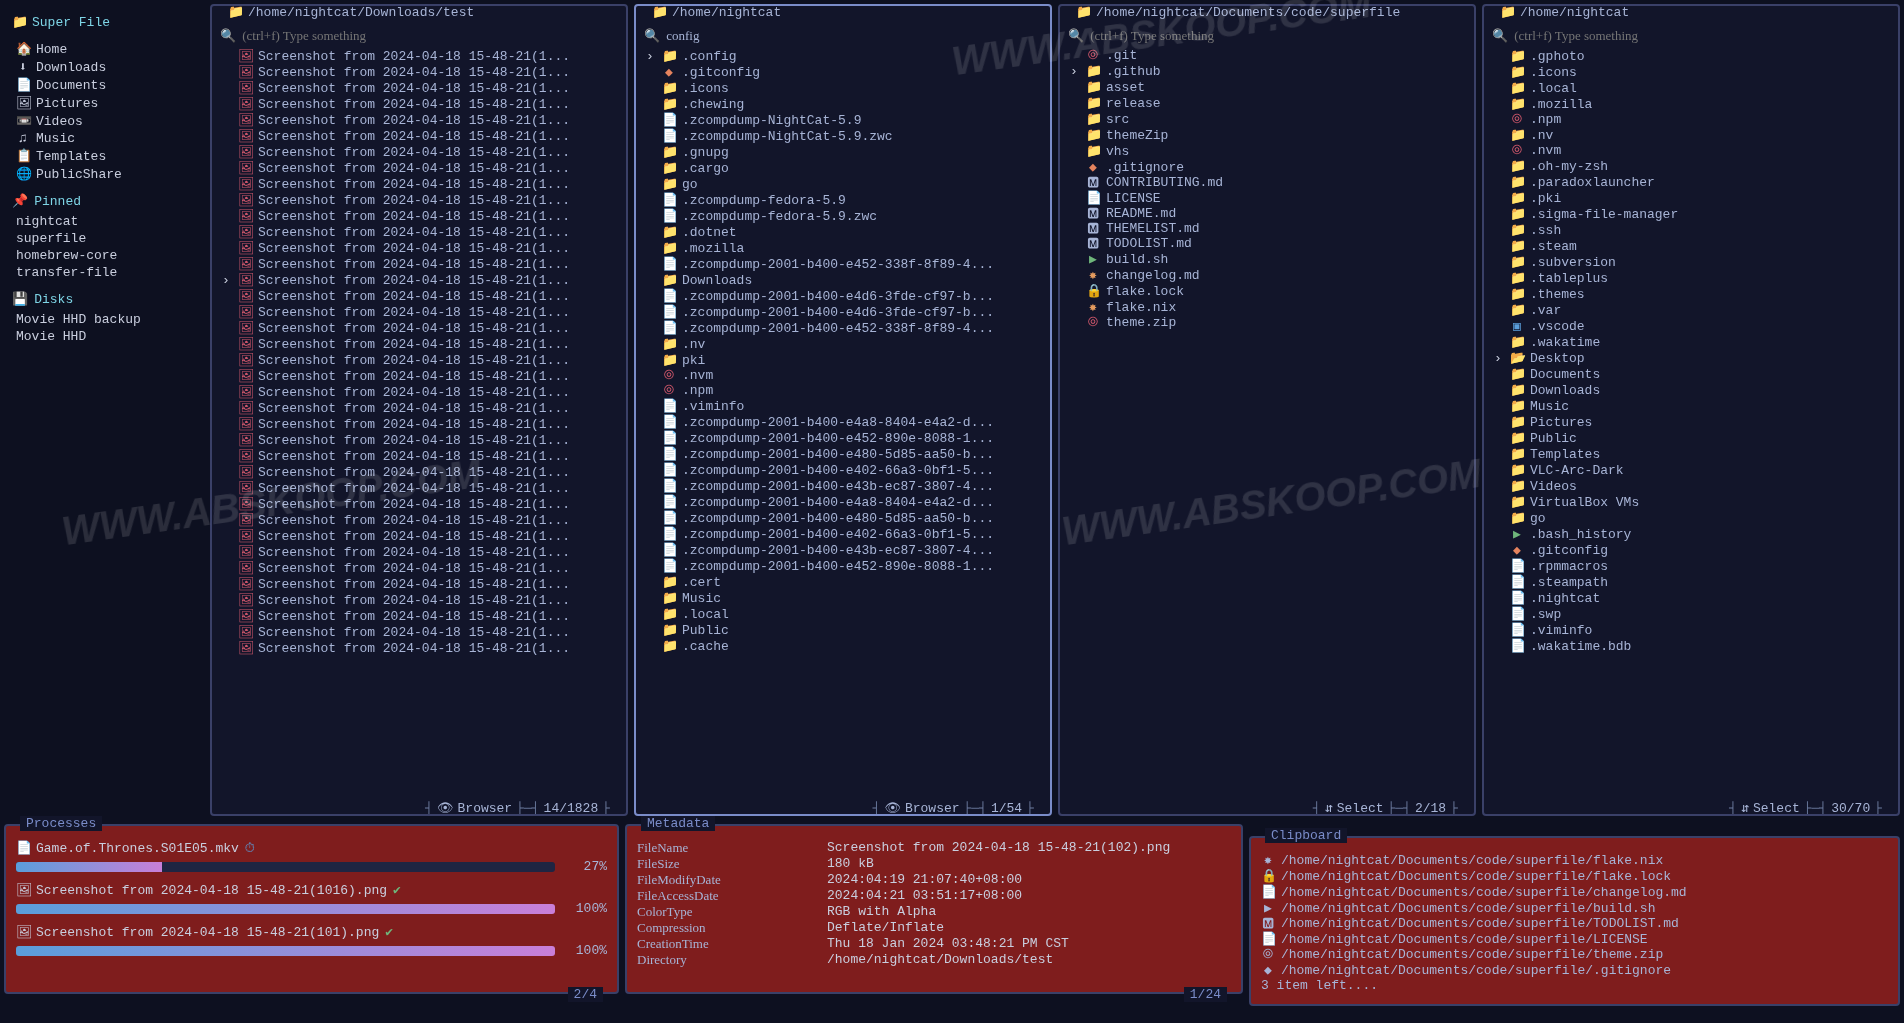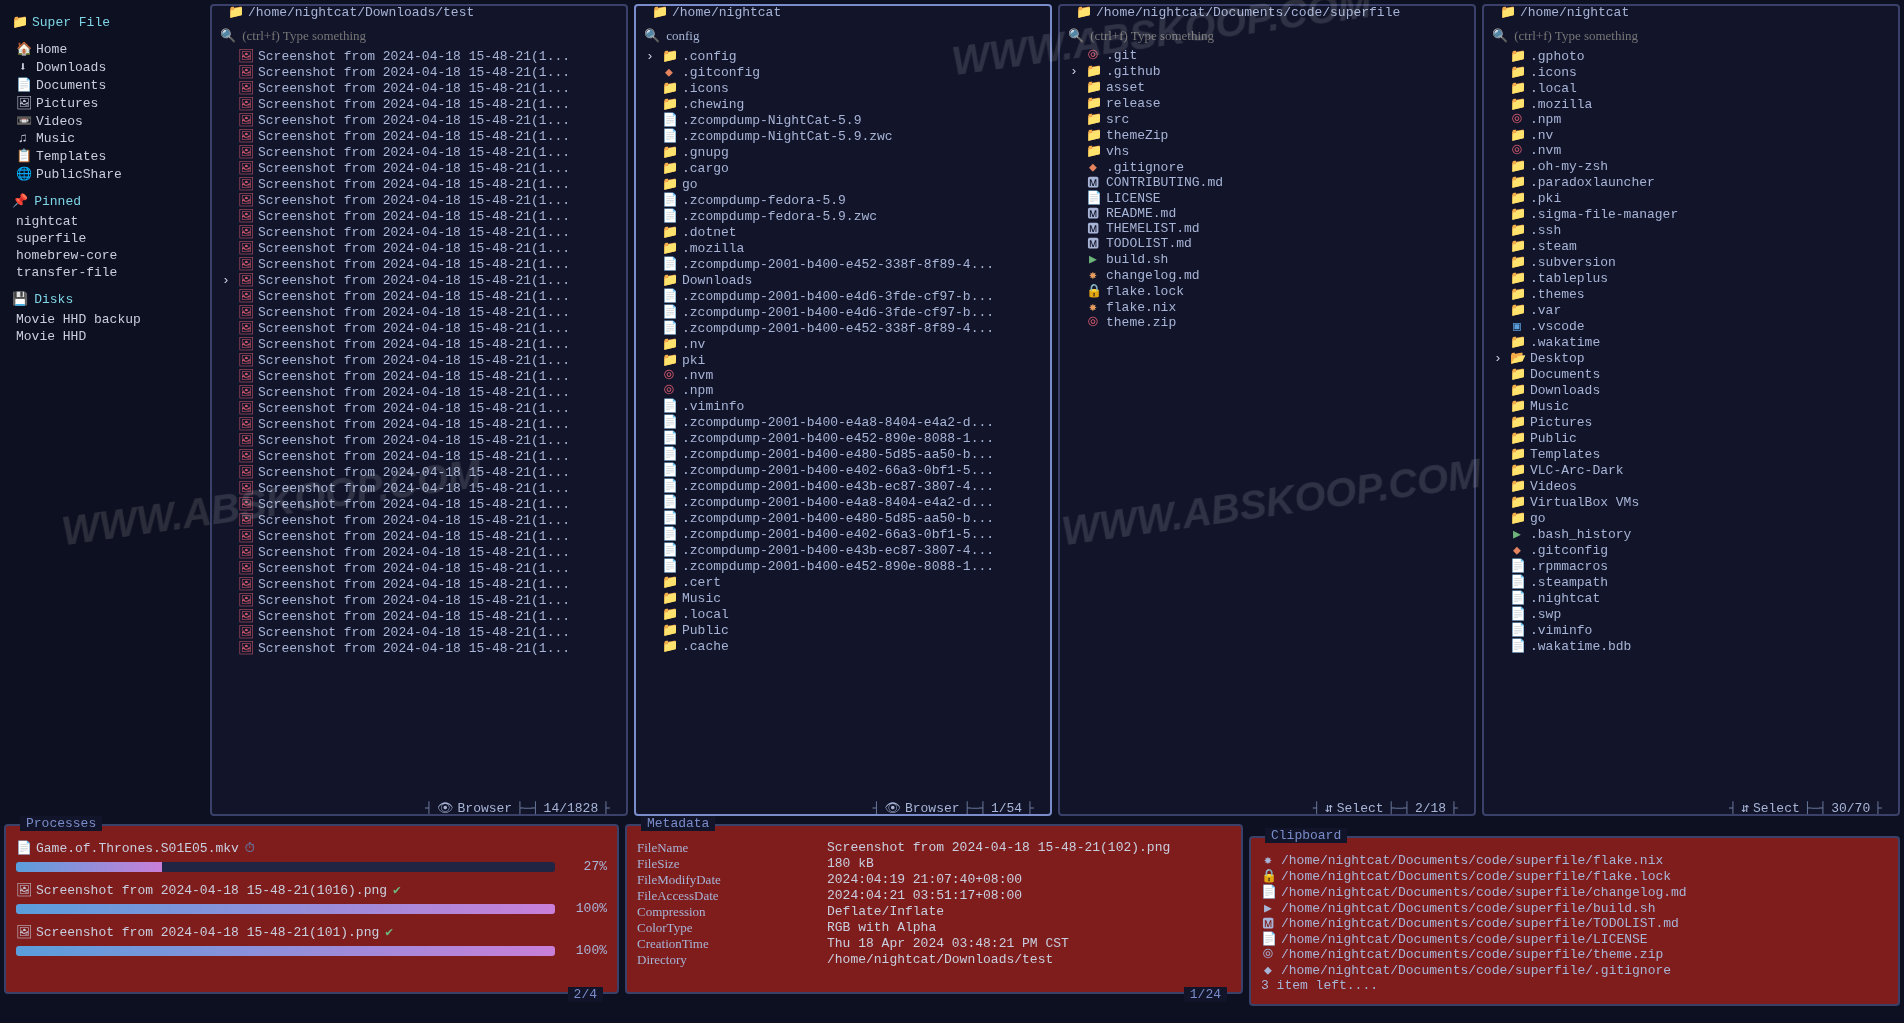--- a/index.html
+++ b/index.html
@@ -989,30 +989,30 @@
         </div>
         <div class="meta-row">
           <div class="meta-key">FileModifyDate</div>
           <div class="meta-val">2024:04:19 21:07:40+08:00</div>
         </div>
         <div class="meta-row">
           <div class="meta-key">FileAccessDate</div>
           <div class="meta-val">2024:04:21 03:51:17+08:00</div>
         </div>
         <div class="meta-row">
+          <div class="meta-key">ColorType</div>
+          <div class="meta-val">RGB with Alpha</div>
+        </div>
+        <div class="meta-row">
           <div class="meta-key">Compression</div>
           <div class="meta-val">Deflate/Inflate</div>
         </div>
         <div class="meta-row">
-          <div class="meta-key">ColorType</div>
-          <div class="meta-val">RGB with Alpha</div>
-        </div>
-        <div class="meta-row">
           <div class="meta-key">CreationTime</div>
-          <div class="meta-val">Thu 18 Apr 2024 03:48:21 PM CST</div>
+          <div class="meta-val">Thu 18 Jan 2024 03:48:21 PM CST</div>
         </div>
         <div class="meta-row">
           <div class="meta-key">Directory</div>
           <div class="meta-val">/home/nightcat/Downloads/test</div>
         </div>
       </div>
     <div class="footer-ind">1/24</div>
   </div>
   <div class="bottom-panel clipboard">
     <div class="title">Clipboard</div>

